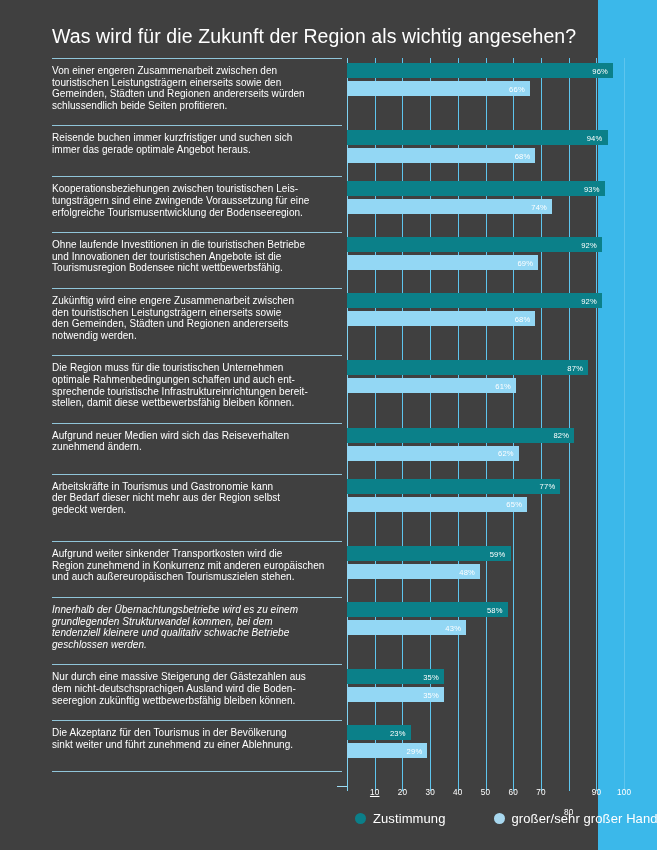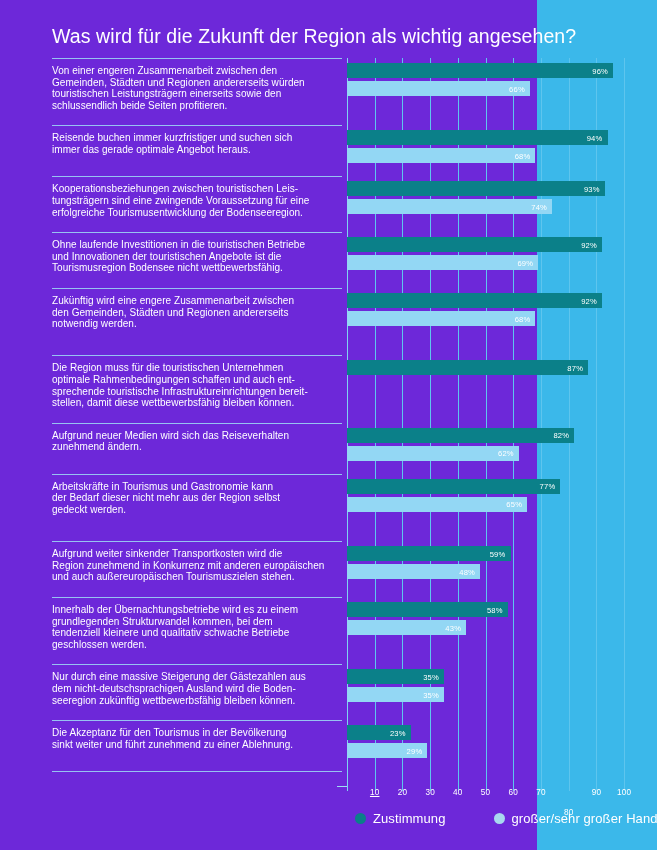--- a/index.html
+++ b/index.html
@@ -10,23 +10,24 @@
     width: 657px;
     height: 850px;
     background: #3bb8ea;
     font-family: "Liberation Sans", sans-serif;
     overflow: hidden;
     position: relative;
   }
 
   .page {
     position: relative;
-    width: 537px;
+    width: 583px;
     height: 850px;
-    background: #6d28d9;
+    background: #404040;
+    padding-left: 15px;
   }
 
   
   .title {
     position: absolute;
     left: 52px;
     top: 25px;
     font-size: 19.5px;
     font-weight: 400;
     color: #ffffff;
@@ -177,22 +178,22 @@
       <div class="gridline" style="left: 194px;"></div>
       <div class="gridline" style="left: 221.714px;"></div>
       <div class="gridline" style="left: 249.429px;"></div>
       <div class="gridline" style="left: 277.143px;"></div>
     </div>
 
   <div class="rows" id="rows">
       <div class="row-sep" style="top: 58px;"></div>
       <div class="row-label" style="top: 65px;">
         <div>Von einer engeren Zusammenarbeit zwischen den</div>
+        <div>touristischen Leistungsträgern einerseits sowie den</div>
         <div>Gemeinden, Städten und Regionen andererseits würden</div>
-        <div>touristischen Leistungsträgern einerseits sowie den</div>
         <div>schlussendlich beide Seiten profitieren.</div>
       </div>
       <div class="bar primary" style="left: 347px; top: 63px; width: 266.057px;">
         <span class="bar-value">96%</span>
       </div>
       <div class="bar secondary" style="left: 347px; top: 81px; width: 182.914px;">
         <span class="bar-value">66%</span>
       </div>
       <div class="row-sep" style="top: 125.4px;"></div>
       <div class="row-label" style="top: 132.4px;">
@@ -225,39 +226,43 @@
       </div>
       <div class="bar primary" style="left: 347px; top: 237.2px; width: 254.971px;">
         <span class="bar-value">92%</span>
       </div>
       <div class="bar secondary" style="left: 347px; top: 255.2px; width: 191.229px;">
         <span class="bar-value">69%</span>
       </div>
       <div class="row-sep" style="top: 288px;"></div>
       <div class="row-label" style="top: 295px;">
         <div>Zukünftig wird eine engere Zusammenarbeit zwischen</div>
+        <div>den touristischen Leistungsträgern einerseits sowie</div>
         <div>den Gemeinden, Städten und Regionen andererseits</div>
         <div>notwendig werden.</div>
       </div>
       <div class="bar primary" style="left: 347px; top: 293px; width: 254.971px;">
         <span class="bar-value">92%</span>
       </div>
       <div class="bar secondary" style="left: 347px; top: 311px; width: 188.457px;">
         <span class="bar-value">68%</span>
       </div>
       <div class="row-sep" style="top: 355.4px;"></div>
       <div class="row-label" style="top: 362.4px;">
         <div>Die Region muss für die touristischen Unternehmen</div>
         <div>optimale Rahmenbedingungen schaffen und auch ent-</div>
         <div>sprechende touristische Infrastruktureinrichtungen bereit-</div>
         <div>stellen, damit diese wettbewerbsfähig bleiben können.</div>
       </div>
       <div class="bar primary" style="left: 347px; top: 360.4px; width: 241.114px;">
         <span class="bar-value">87%</span>
       </div>
+      <div class="bar secondary" style="left: 347px; top: 378.4px; width: 169.057px;">
+        <span class="bar-value">61%</span>
+      </div>
       <div class="row-sep" style="top: 422.8px;"></div>
       <div class="row-label" style="top: 429.8px;">
         <div>Aufgrund neuer Medien wird sich das Reiseverhalten</div>
         <div>zunehmend ändern.</div>
       </div>
       <div class="bar primary" style="left: 347px; top: 427.8px; width: 227.257px;">
         <span class="bar-value">82%</span>
       </div>
       <div class="bar secondary" style="left: 347px; top: 445.8px; width: 171.829px;">
         <span class="bar-value">62%</span>
@@ -280,21 +285,21 @@
         <div>Region zunehmend in Konkurrenz mit anderen europäischen</div>
         <div>und auch außereuropäischen Tourismuszielen stehen.</div>
       </div>
       <div class="bar primary" style="left: 347px; top: 546.2px; width: 163.514px;">
         <span class="bar-value">59%</span>
       </div>
       <div class="bar secondary" style="left: 347px; top: 564.2px; width: 133.029px;">
         <span class="bar-value">48%</span>
       </div>
       <div class="row-sep" style="top: 597px;"></div>
-      <div class="row-label" style="top: 604px;">
+      <div class="row-label" style="top: 604px; font-style: italic;">
         <div>Innerhalb der Übernachtungsbetriebe wird es zu einem</div>
         <div>grundlegenden Strukturwandel kommen, bei dem</div>
         <div>tendenziell kleinere und qualitativ schwache Betriebe</div>
         <div>geschlossen werden.</div>
       </div>
       <div class="bar primary" style="left: 347px; top: 602px; width: 160.743px;">
         <span class="bar-value">58%</span>
       </div>
       <div class="bar secondary" style="left: 347px; top: 620px; width: 119.171px;">
         <span class="bar-value">43%</span>

